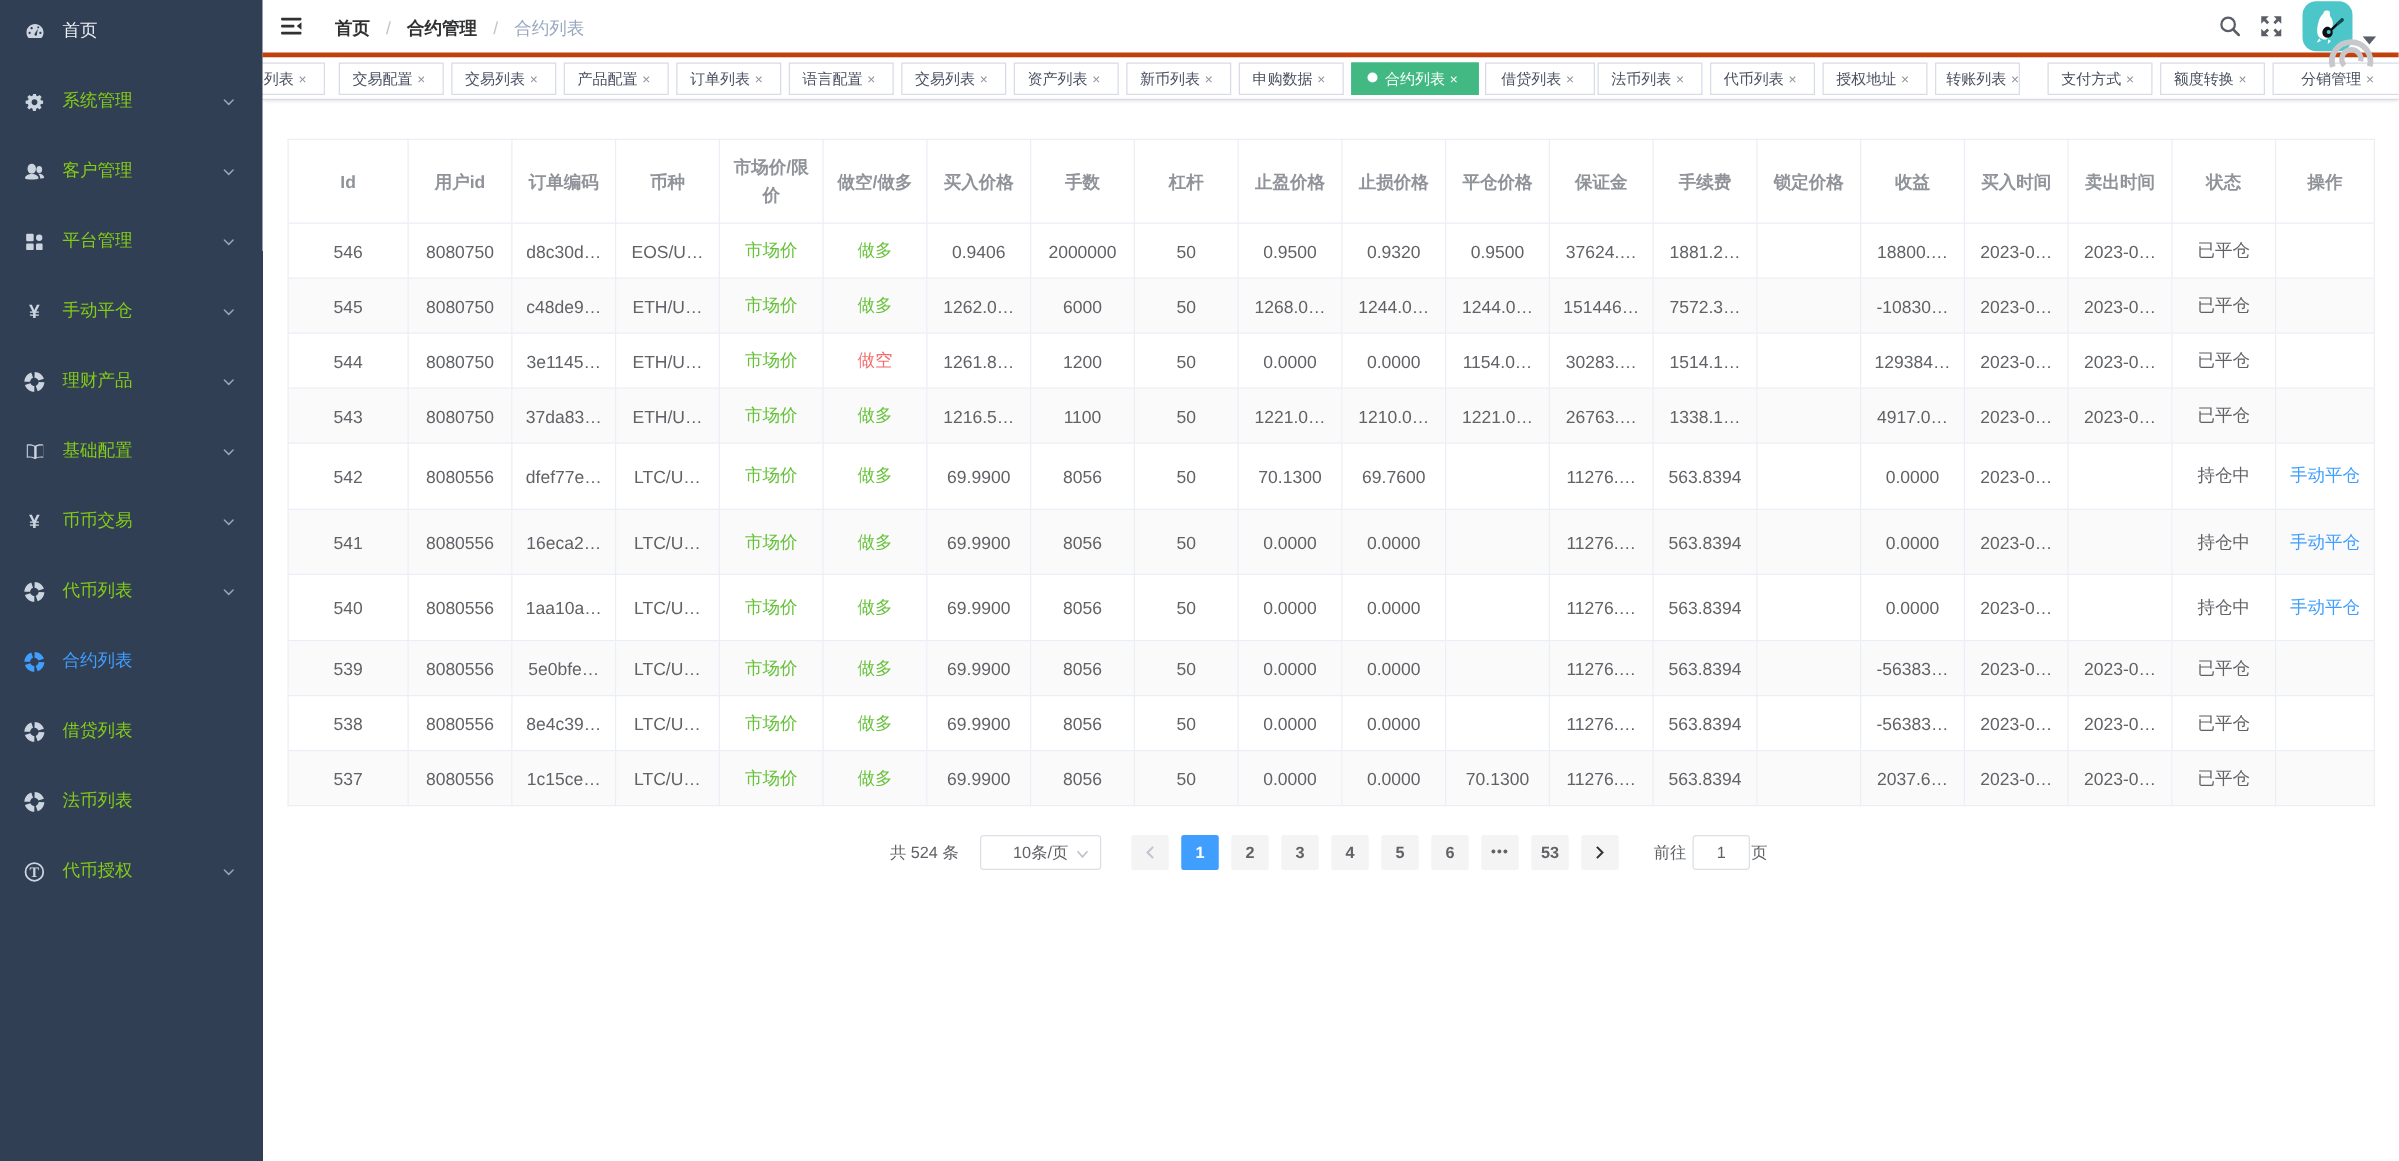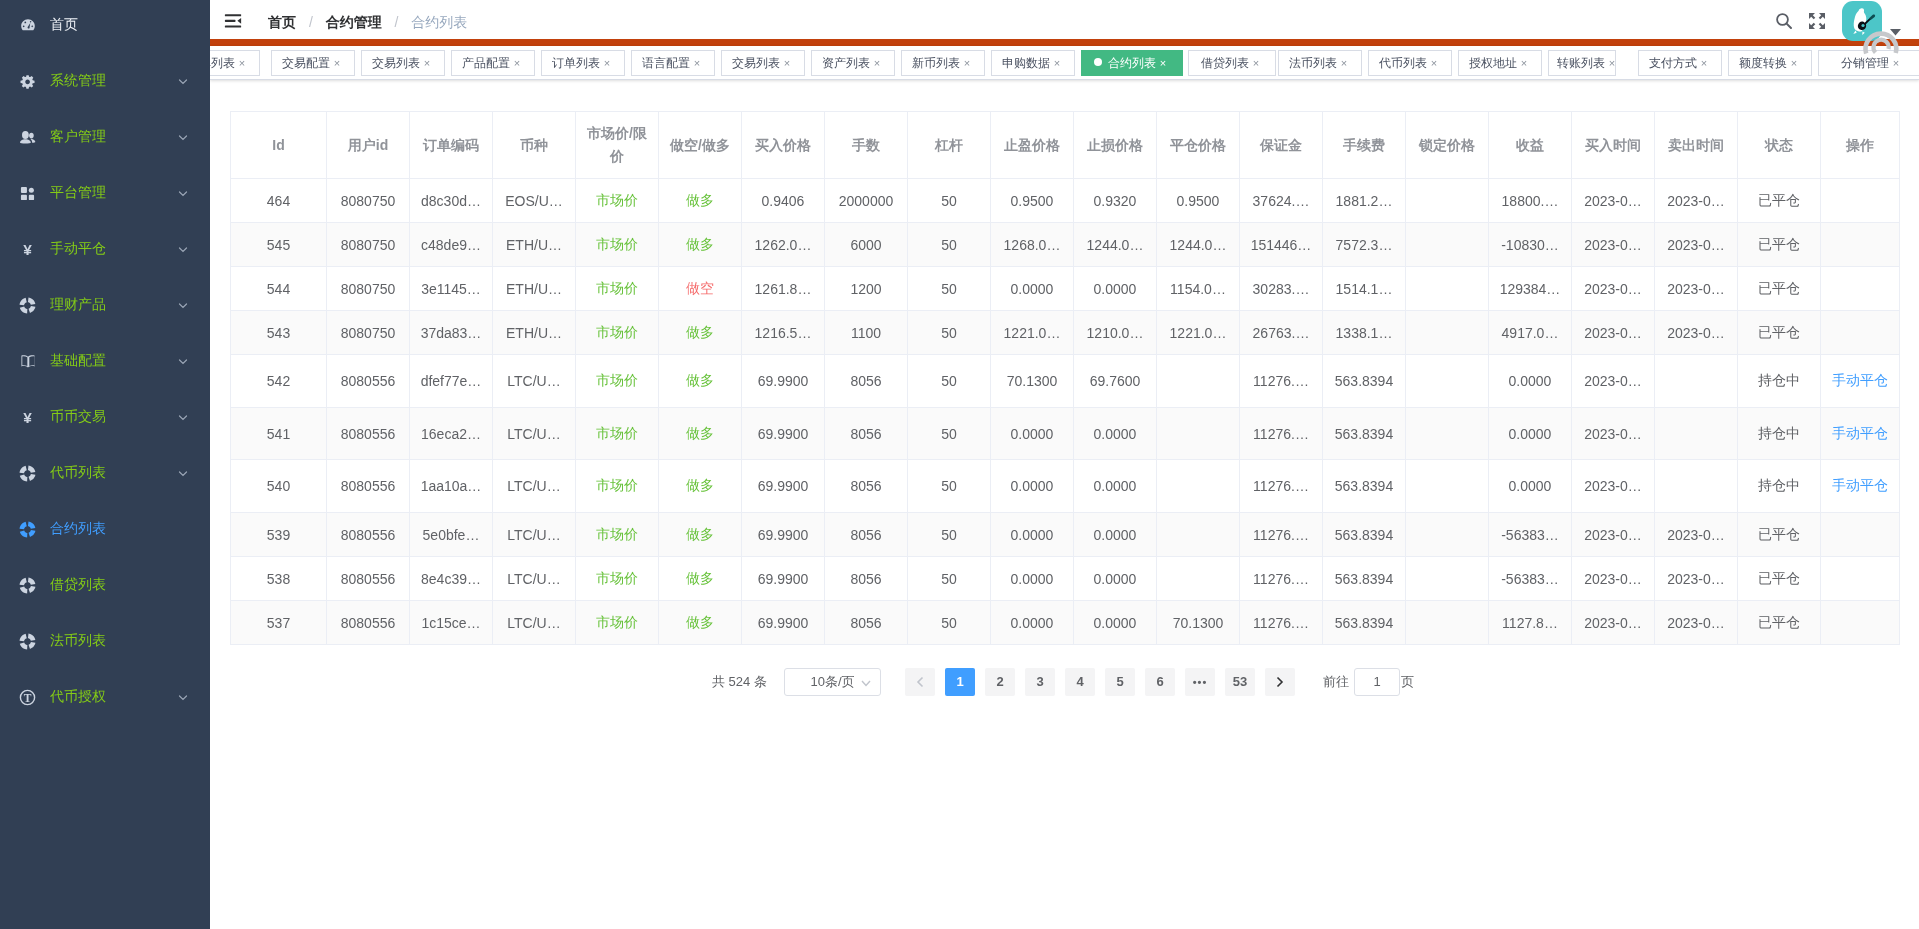--- a/index.html
+++ b/index.html
@@ -5,21 +5,21 @@
 * { margin:0; padding:0; box-sizing:border-box; }
 html,body { width:1919px; height:929px; overflow:hidden; background:#fff;
   font-family:"Liberation Sans",sans-serif; }
 .sidebar { position:fixed; left:0; top:0; width:210px; height:929px; background:#313F54; z-index:10; }
 .menu { margin-top:-3px; }
 .mi { height:56px; display:flex; align-items:center; color:#84cc16; font-size:14px; position:relative; }
 .mi .ic { width:17px; height:16px; margin-left:19px; margin-right:14px; display:flex; align-items:center; justify-content:center; }
 .mi.act { color:#409EFF; }
 .ar { position:absolute; right:22px; top:24px; }
 .main { margin-left:210px; position:relative; height:929px; background:#fff; }
-.navbar { height:46px; border-bottom:7px solid #c2410c; position:relative; background:#fff; }
+.navbar { height:46px; border-bottom:4px solid #c2410c; position:relative; background:#fff; }
 .hamb { position:absolute; left:13px; top:11px; }
 .bc { position:absolute; left:58px; top:0; line-height:44px; font-size:14px; color:#303133; font-weight:bold; }
 .bc .sep { color:#c0c4cc; font-weight:400; margin:0 9px; }
 .bc .last { color:#97a8be; font-weight:400; }
 .tags { height:34px; background:#fff; border-bottom:1px solid #d8dce5; box-shadow:0 1px 3px 0 rgba(0,0,0,.12), 0 0 3px 0 rgba(0,0,0,.04); position:relative; overflow:hidden; width:100%; }
 .tag { position:absolute; top:4px; height:26px; line-height:24px; border:1px solid #d8dce5; background:#fff; color:#495060; font-size:12px; padding:0 8px; white-space:nowrap; }
 .tag .x { display:inline-block; width:14px; text-align:center; color:#8c939d; font-size:11px; margin-left:0px; }
 .tag.on { background:#42b983; border-color:#42b983; color:#fff; padding:0 12px; }
 .tag.on .x { color:#fff; }
 .tag.on .dot { display:inline-block; width:8px; height:8px; border-radius:50%; background:#fff; margin-right:6px; position:relative; top:-1px; }
@@ -290,21 +290,21 @@
           <th>锁定价格</th>
           <th>收益</th>
           <th>买入时间</th>
           <th>卖出时间</th>
           <th>状态</th>
           <th>操作</th>
         </tr>
       </thead>
 <tbody>
 <tr>
-          <td>464</td>
+          <td>546</td>
           <td>8080750</td>
           <td>d8c30d…</td>
           <td>EOS/U…</td>
           <td><span class="gr">市场价</span></td>
           <td><span class="gr">做多</span></td>
           <td>0.9406</td>
           <td>2000000</td>
           <td>50</td>
           <td>0.9500</td>
           <td>0.9320</td>
@@ -503,21 +503,21 @@
           <td><span class="gr">做多</span></td>
           <td>69.9900</td>
           <td>8056</td>
           <td>50</td>
           <td>0.0000</td>
           <td>0.0000</td>
           <td>70.1300</td>
           <td>11276.…</td>
           <td>563.8394</td>
           <td></td>
-          <td>1127.8…</td>
+          <td>2037.6…</td>
           <td>2023-0…</td>
           <td>2023-0…</td>
           <td>已平仓</td>
           <td></td>
         </tr>
 </tbody>
   </table>
   <div class="pag">
     <span class="total" style="left:502px;">共 524 条</span>
     <span class="sel" style="left:574px;width:97px;">10条/页<svg width="10" height="7" viewBox="0 0 10 7" style="position:absolute;right:9px;top:11px;">

